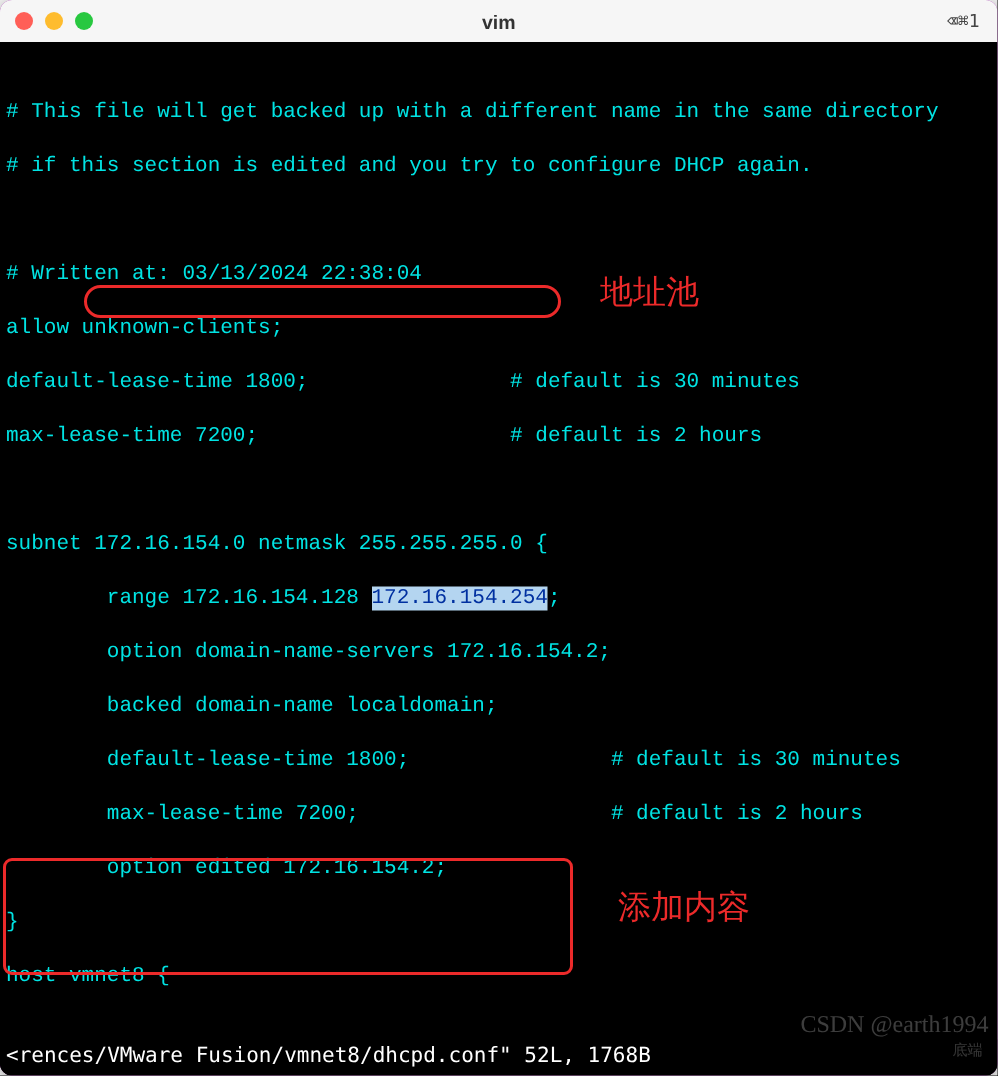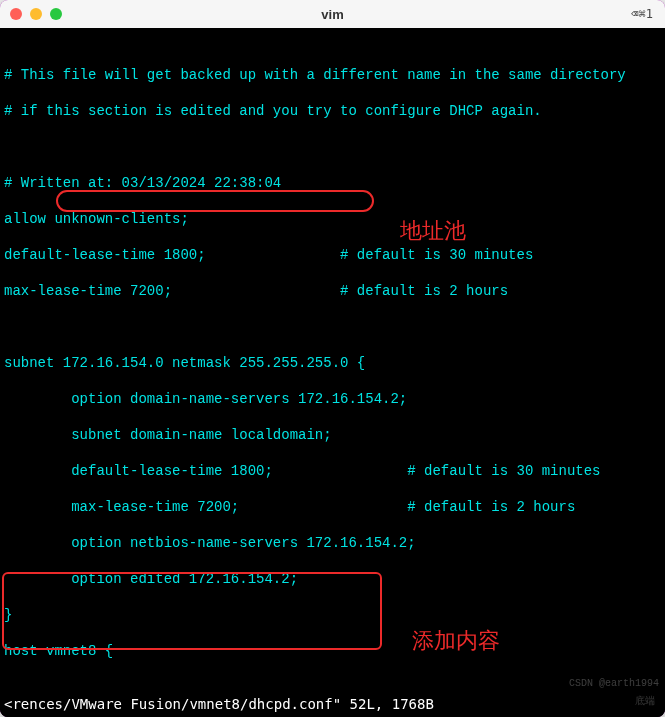--- a/index.html
+++ b/index.html
@@ -10,24 +10,24 @@
   .light { width: 12px; height: 12px; border-radius: 50%; }
   .light.red { background: #ff5f57; }
   .light.yellow { background: #febc2e; }
   .light.green { background: #28c840; }
   .title { position: absolute; left: 50%; transform: translateX(-50%); font-size: 13px; font-weight: 600; color: #333; }
   .titlebar-right { position: absolute; right: 12px; font-size: 12px; color: #444; font-family: ui-monospace, Menlo, monospace;}
   .term { background: #000; color: #00e3e3; font-family: ui-monospace, Menlo, Monaco, "Courier New", monospace; font-size: 14px; line-height: 18px; padding: 20px 4px; height: calc(100% - 28px); position: relative; white-space: pre; }
   .line { height: 18px; }
   .sel { background: #b4d5f0; color: #0030a0; }
   .hl { border: 2px solid #ec2a2a; border-radius: 16px; position: absolute; pointer-events: none; }
-  .annot { position: absolute; color: #ec2a2a; font-family: -apple-system, sans-serif; font-size: 22px; font-weight: 400; pointer-events: none; margin-top: 36px; }
+  .annot { position: absolute; color: #ec2a2a; font-family: -apple-system, sans-serif; font-size: 22px; font-weight: 400; pointer-events: none; }
   .status { background: #000; color: #fff; position: absolute; bottom: 0; left: 0; right: 0; font-family: ui-monospace, Menlo, monospace; font-size: 14px; padding: 2px 4px 4px 4px; display:flex; justify-content: space-between;}
   .wm-area { position:absolute; right:6px; bottom:6px; display:flex; flex-direction:column; align-items:flex-end; gap:0;}
-  .watermark { color: rgba(220,220,220,0.28); font-size: 10px; font-family: Liberation Mono, monospace; }
+  .watermark { color: rgba(220,220,220,0.28); font-size: 16px; font-family: Liberation Serif, serif; }
   .tiny-label { color: rgba(240,240,240,0.22); font-size: 10px; padding-right:4px;margin-left:48px;}
 </style>
 </head>
 <body>
 
 <div class="window">
   <div class="titlebar">
     <div class="traffic-lights">
       <div class="light red"></div>
       <div class="light yellow"></div>
@@ -40,25 +40,25 @@
   <div class="term">
 <div class="line"># This file will get backed up with a different name in the same directory</div>
 <div class="line"># if this section is edited and you try to configure DHCP again.</div>
 <div class="line"></div>
 <div class="line"># Written at: 03/13/2024 22:38:04</div>
 <div class="line">allow unknown-clients;</div>
 <div class="line">default-lease-time 1800;                # default is 30 minutes</div>
 <div class="line">max-lease-time 7200;                    # default is 2 hours</div>
 <div class="line"></div>
 <div class="line">subnet 172.16.154.0 netmask 255.255.255.0 {</div>
+<div class="line"><span>        range 172.16.154.128 </span><span class="sel">172.16.154.254</span><span>;</span></div>
 <div class="line">        option domain-name-servers 172.16.154.2;</div>
-<div class="line">        subnet domain-name localdomain;</div>
+<div class="line">        backed domain-name localdomain;</div>
 <div class="line">        default-lease-time 1800;                # default is 30 minutes</div>
 <div class="line">        max-lease-time 7200;                    # default is 2 hours</div>
-<div class="line">        option netbios-name-servers 172.16.154.2;</div>
 <div class="line">        option edited 172.16.154.2;</div>
 <div class="line">}</div>
 <div class="line">host vmnet8 {</div>
 
 
 
 
 
 
 

